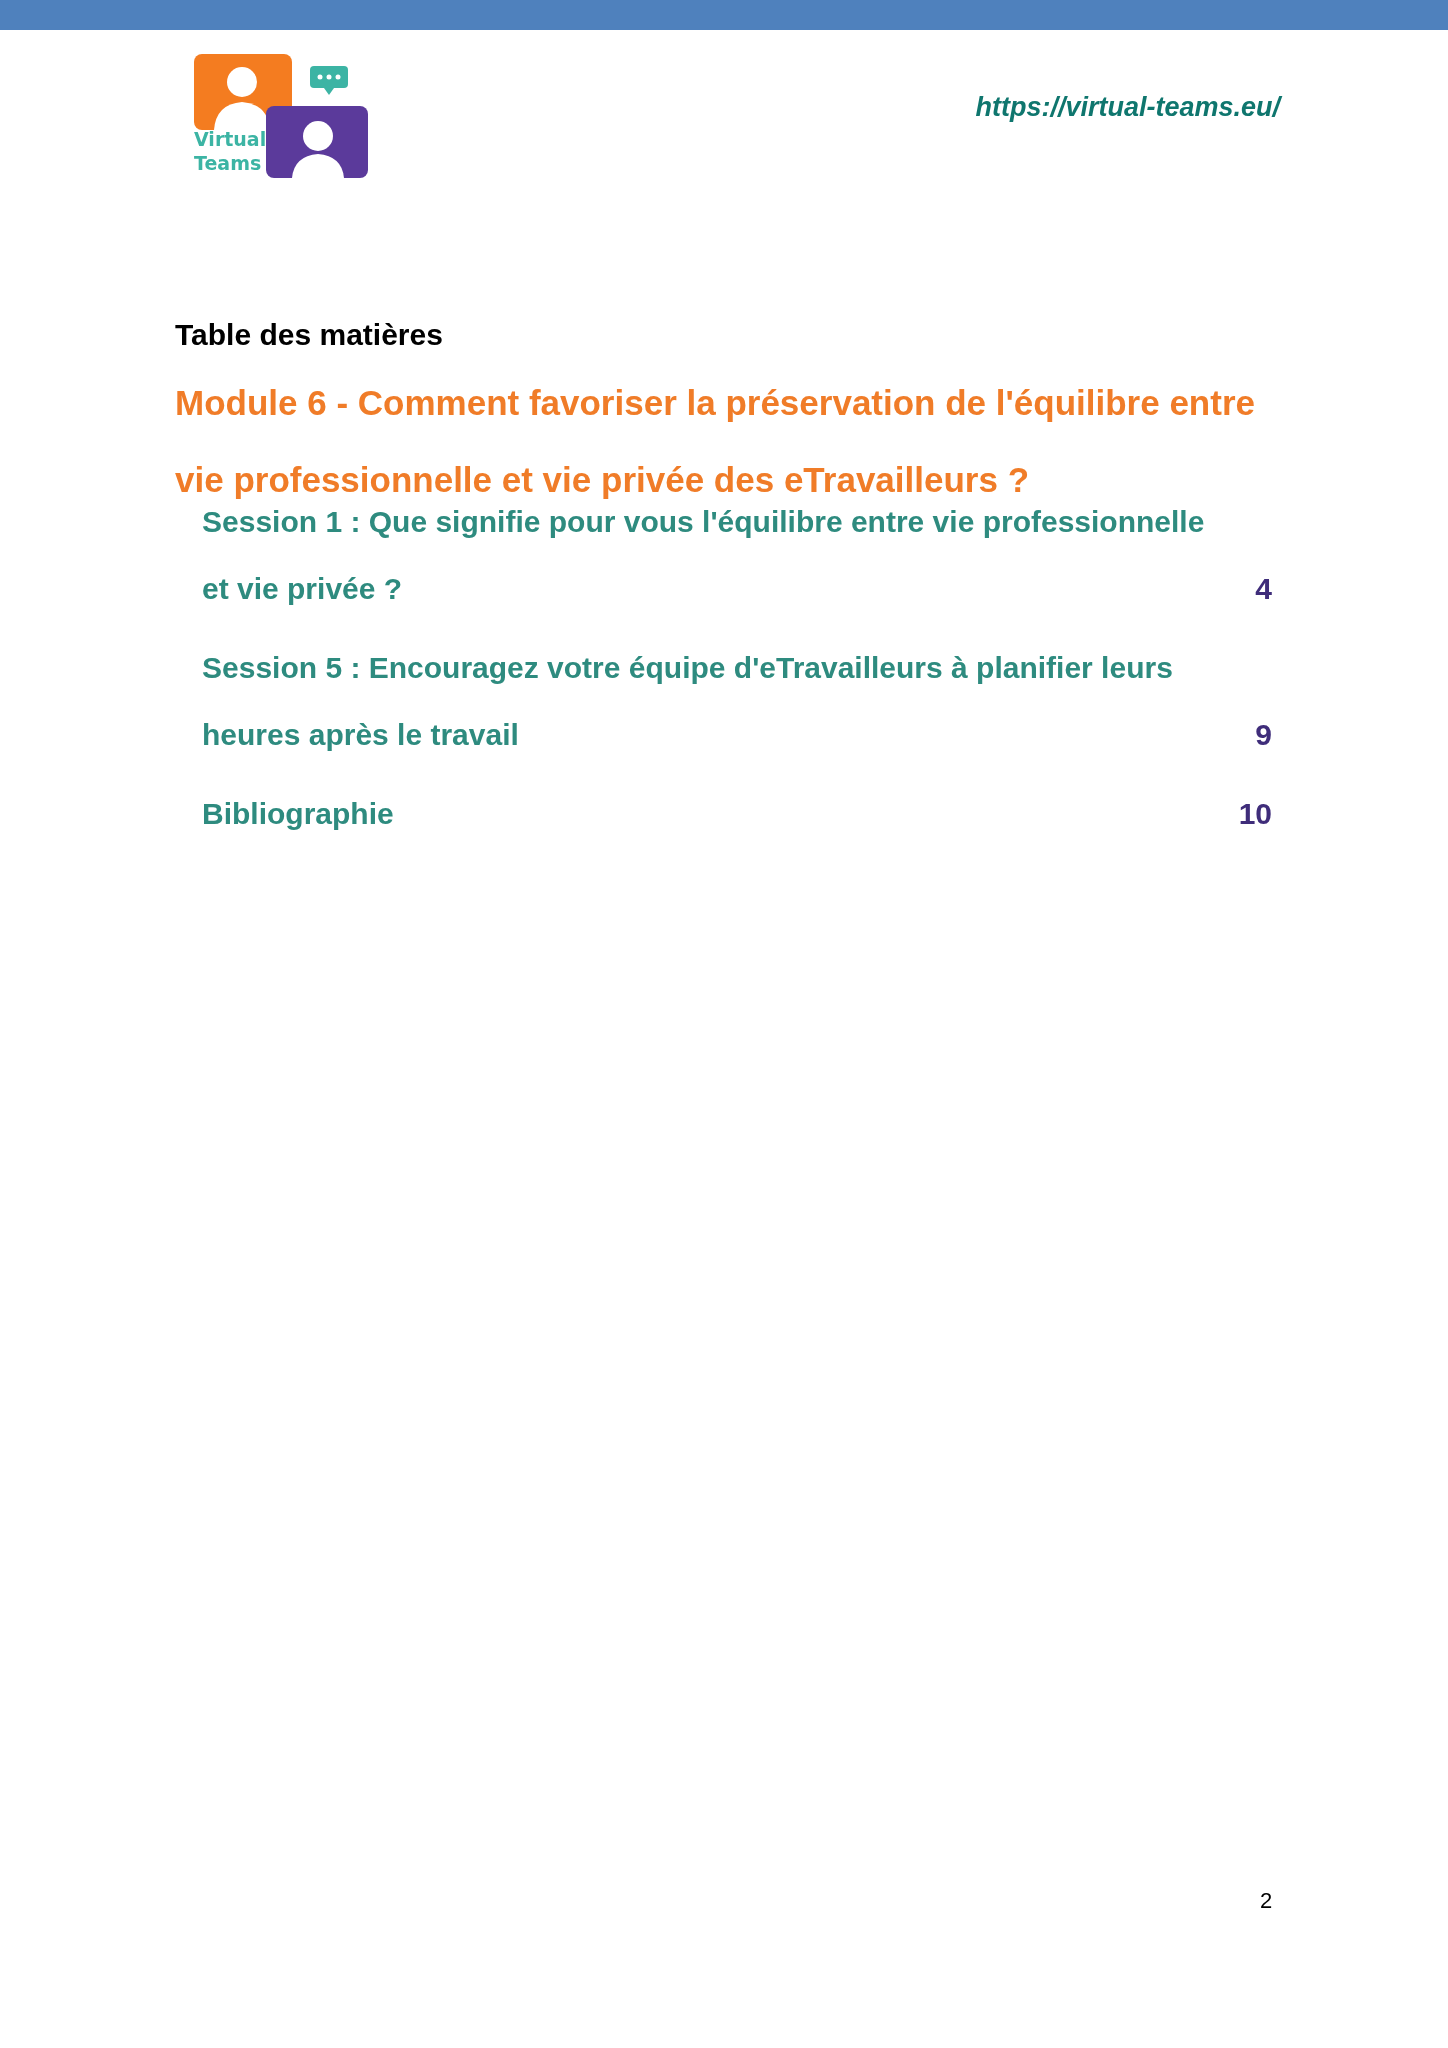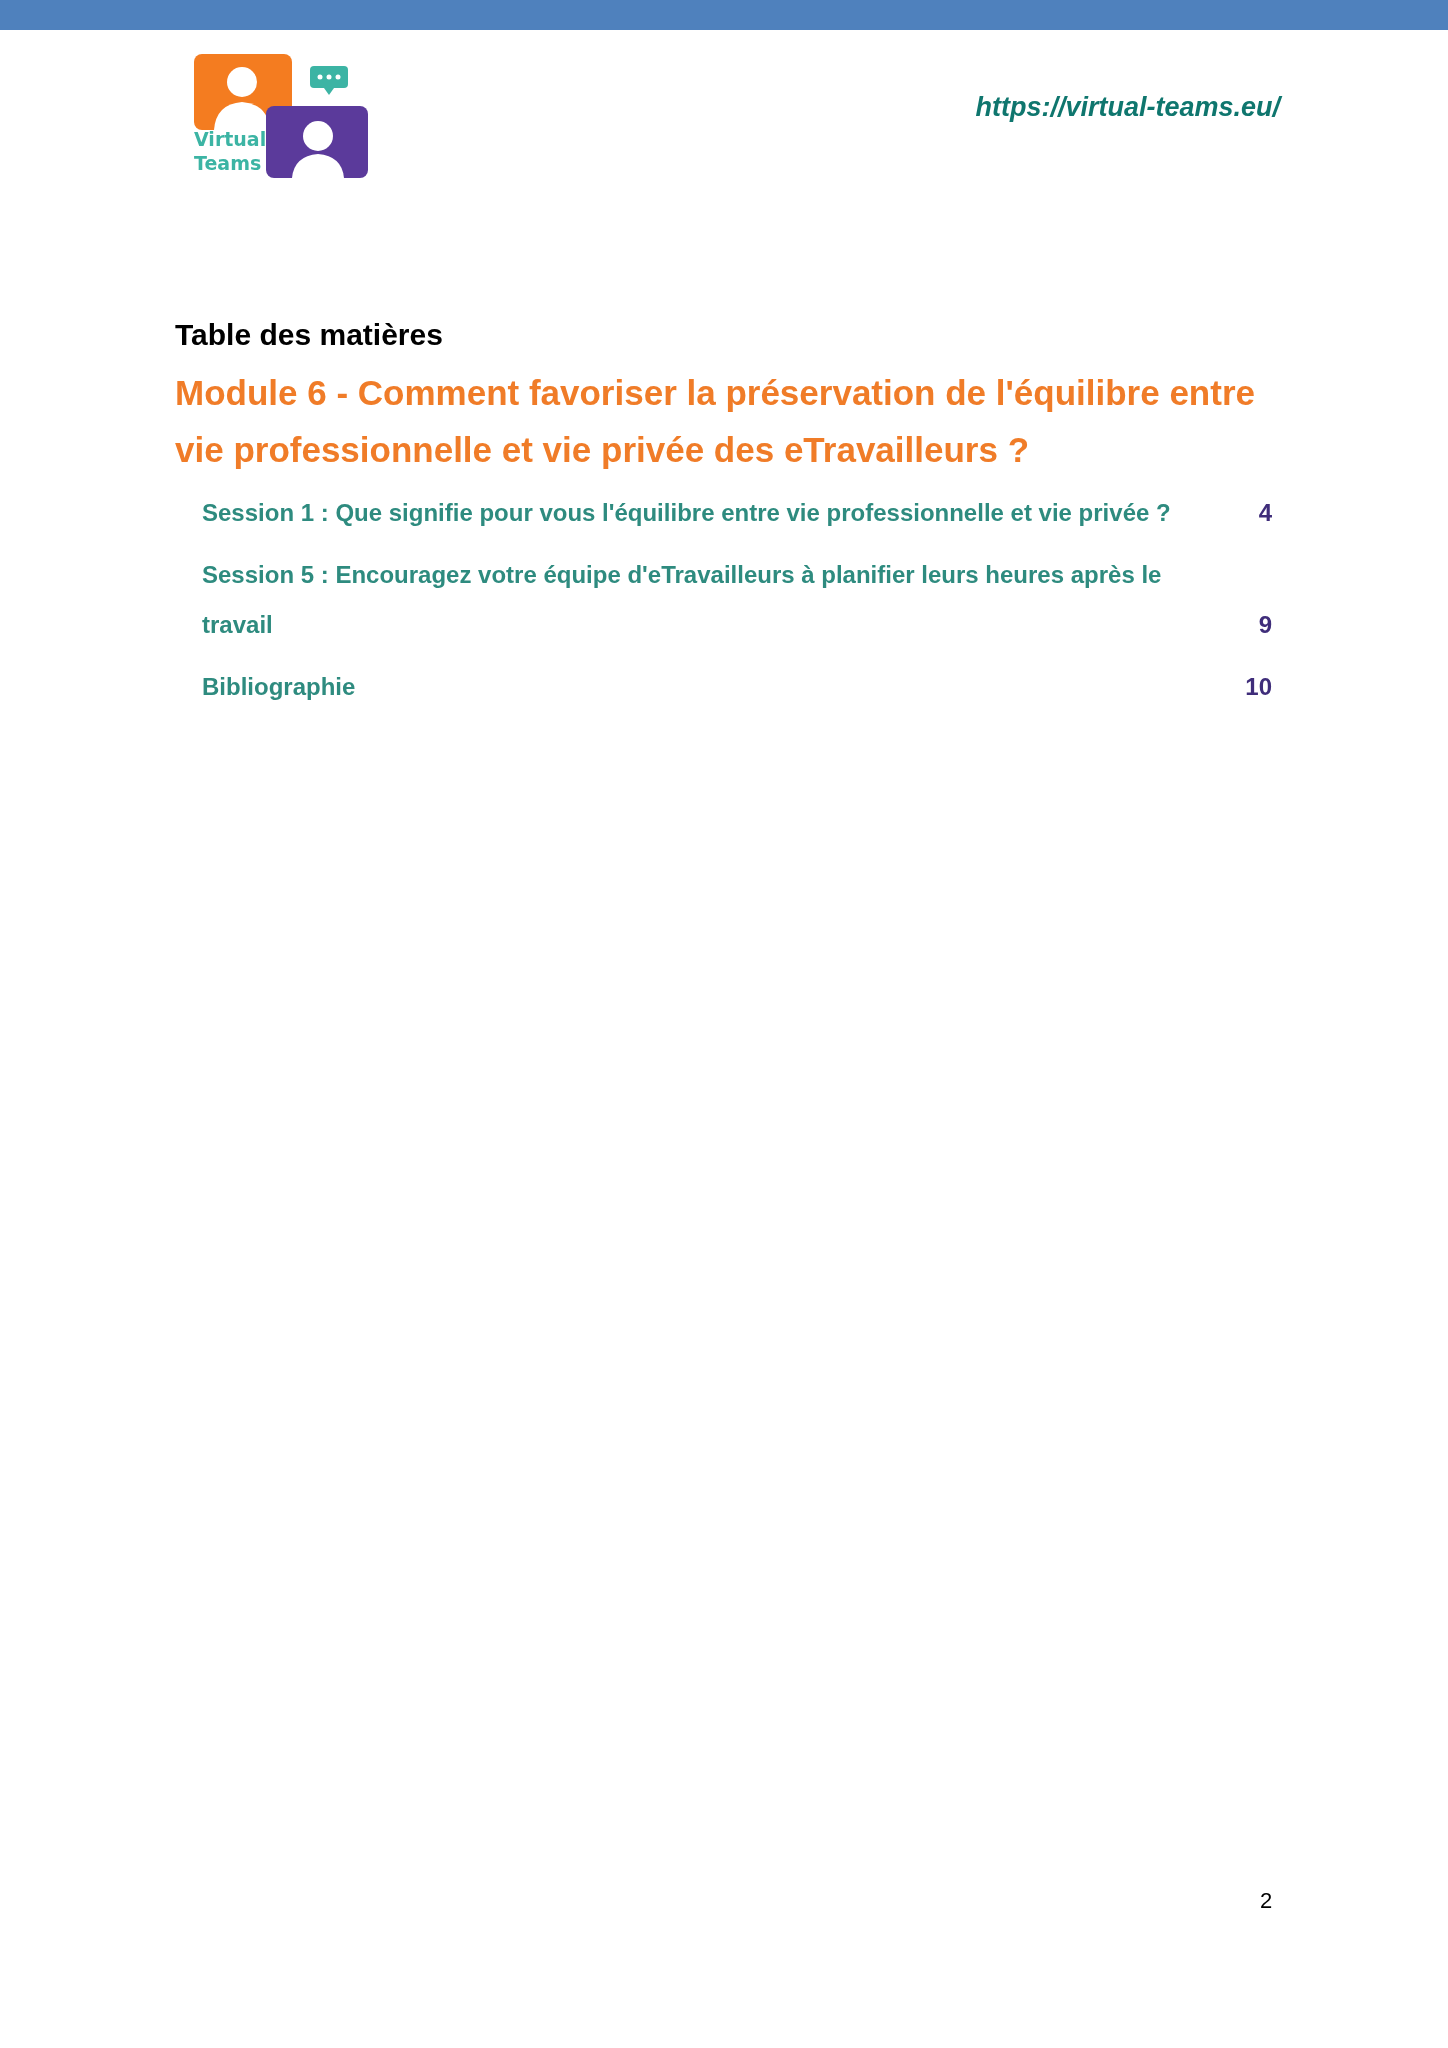--- a/index.html
+++ b/index.html
@@ -46,37 +46,37 @@
       font-weight: bold;
       color: #000000;
       margin-top: 24px;
     }
     .module-heading {
       position: absolute;
       left: 175px;
       top: 364px;
       width: 1120px;
       font-size: 35px;
-      line-height: 57px;
+      line-height: 77px;
       font-weight: bold;
       color: #f07c28;
     }
     .toc-list {
       position: absolute;
       left: 202px;
       top: 488px;
       width: 1070px;
       margin: 0;
       padding: 0;
       list-style: none;
     }
     .toc-entry {
       position: relative;
-      font-size: 24px;
-      line-height: 50px;
+      font-size: 30px;
+      line-height: 67px;
       font-weight: bold;
       color: #2e8b7f;
       margin-bottom: 12px;
       padding-right: 50px;
     }
     .toc-entry .entry-title {
       display: inline;
     }
     .toc-entry .entry-page {
       position: absolute;

